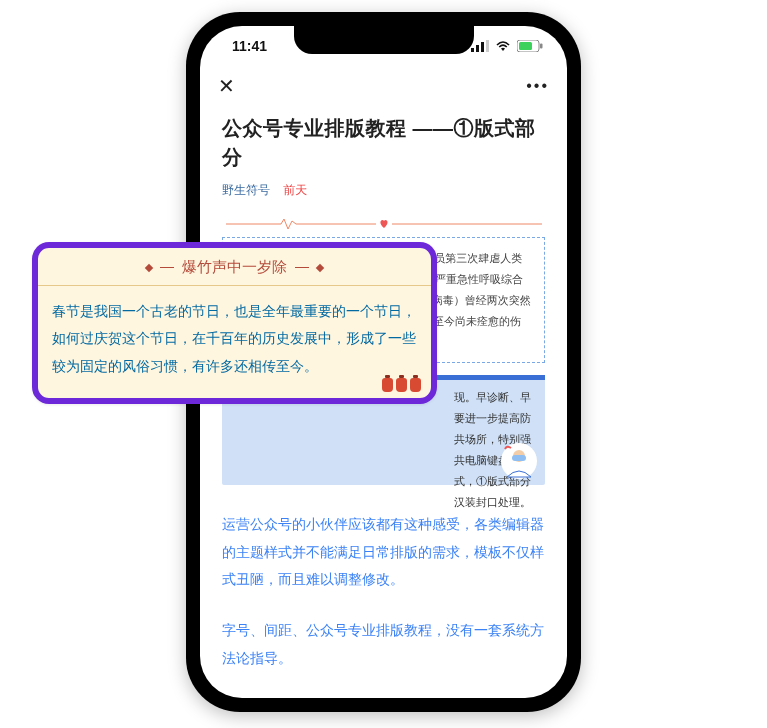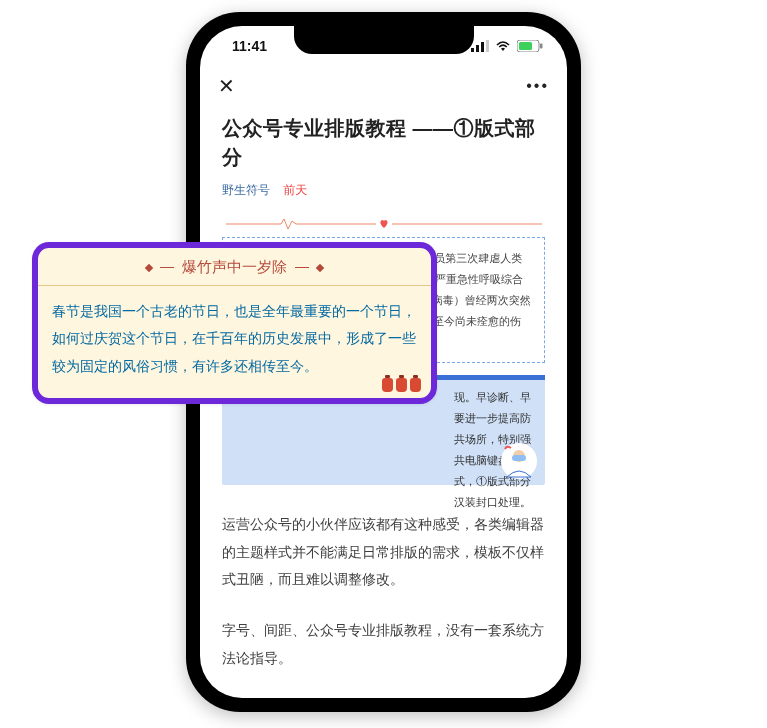--- a/index.html
+++ b/index.html
@@ -130,21 +130,21 @@
   }
   .doctor-badge{
     position:absolute;
     right:8px; bottom:6px;
     width:36px; height:36px;
   }
 
   .para {
     font-size: 14px;
     line-height: 1.95;
-    color: #404040;
+    color: #3b82f6;
     margin-bottom: 24px;
   }
 
   
   .overlay-card {
     position:absolute;
     left: 32px;
     top: 242px;
     width: 405px;
     background: #fff6e0;

